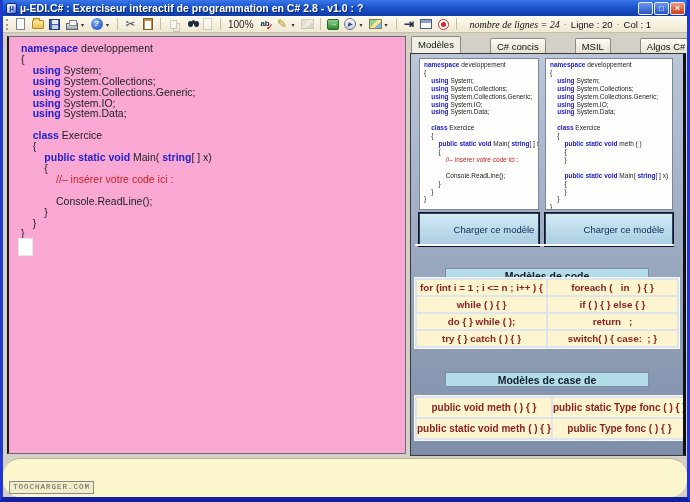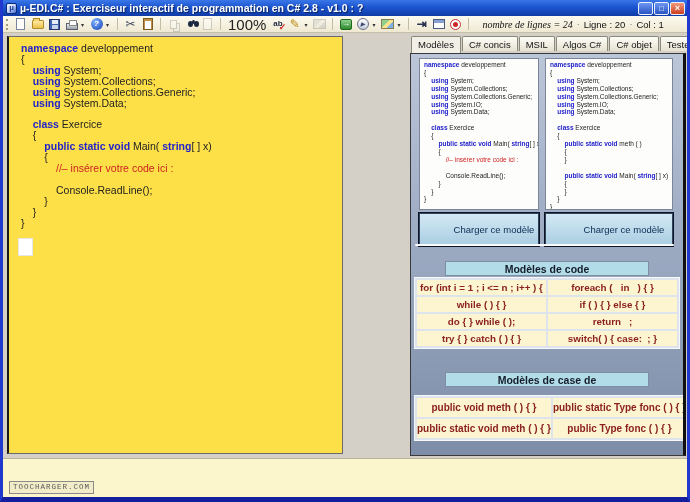--- a/index.html
+++ b/index.html
@@ -47,21 +47,21 @@
   .i-print i::before{ content:""; position:absolute; top:-4px; left:2px; width:6px; height:4px; background:#fff; border:1px solid #888;}
   .i-help i{ display:flex; align-items:center; justify-content:center; width:12px; height:12px; border-radius:50%;
     background:radial-gradient(circle at 35% 30%,#7fb2ff,#1440b8); color:#fff; font-size:8px; font-weight:bold;}
   .i-cut{ color:#39445c; font-size:12px;}
   .i-paste i{ display:block; width:10px; height:12px; background:#c09048; border:1px solid #7e5e22; position:relative;}
   .i-paste i::before{ content:""; position:absolute; top:2px; left:1px; width:6px; height:8px; background:#fdfdfd;}
   .i-copy i{ display:block; width:7px; height:9px; background:#fff; border:1px solid #7a86a0;
     box-shadow:3px 3px 0 -1px #eef, 3px 3px 0 0 #7a86a0;}
   .i-find i{ display:block; width:5px; height:6px; border-radius:50%; background:#1c2740;
     box-shadow:6px 0 0 #1c2740, 3px -2px 0 -1px #1c2740;}
-  .zoom-label{ font-size:15px; color:#222; padding:0 2px; white-space:nowrap;}
+  .zoom-label{ font-size:10px; color:#222; padding:0 2px; white-space:nowrap;}
   .i-spell{ font-size:8px; font-weight:bold; color:#1c2740;}
   .i-spell i{ position:absolute; right:-1px; bottom:-1px; color:#cc2222; font-size:9px; font-style:normal;}
   .i-pencil{ color:#b8860b; font-size:12px;}
   .i-green i{ display:flex; align-items:center; justify-content:center; width:12px; height:11px; border-radius:2px;
     background:linear-gradient(180deg,#8ed08e,#2e8b2e); border:1px solid #1d6b1d; color:#fff; font-size:8px;}
   .i-play i{ display:flex; align-items:center; justify-content:center; width:12px; height:12px; border-radius:50%;
     background:linear-gradient(180deg,#fefefe,#c9cfdd); border:1px solid #69708a; color:#3c4a70; font-size:6px;}
   .i-image i{ display:block; width:13px; height:10px; border:1px solid #8a7e50;
     background:linear-gradient(135deg,#8fd08f 0 40%,#fce28a 40% 68%,#7fb0e8 68%);}
   .i-exit{ color:#2a3350; font-size:12px; font-weight:bold;}
@@ -69,59 +69,59 @@
   .i-props i::before{ content:""; position:absolute; top:0; left:0; right:0; height:3px; background:#88a0d0;}
   .i-record i{ display:flex; align-items:center; justify-content:center; width:11px; height:11px; border-radius:50%;
     border:1px solid #c23030; background:#fff;}
   .i-record i::before{ content:""; width:5px; height:5px; border-radius:50%; background:#cc2a2a;}
   .tb-status{ margin-left:8px; display:flex; align-items:center; gap:4px; white-space:nowrap;}
   .st-italic{ font-family:"Liberation Serif", serif; font-style:italic; font-size:10px; color:#111;}
   .st-plain{ font-size:9.5px; color:#111;}
   .st-dot{ color:#777; font-size:9px;}
   
   .main{ position:relative; height:425px; background:#d4d0c8;}
-  .editor{ position:absolute; left:4px; top:3px; width:336px; height:418px;
-    background:#fde047; border:1px solid #6a6a6a; border-left:2px solid #181818; overflow:hidden;}
+  .editor{ position:absolute; left:4px; top:3px; width:399px; height:418px;
+    background:#f9a8d4; border:1px solid #6a6a6a; border-left:2px solid #181818; overflow:hidden;}
   .editor .code{ padding:6px 0 0 12px; font-size:10.5px; line-height:10.9px; color:#222;}
   .code-line{ white-space:pre; }
   .tok-k{ color:#2222cc; font-weight:bold;}
   .tok-p{ color:#222;}
   .tok-c{ color:#cc2222;}
   .caret-block{ position:absolute; left:9px; top:201px; width:15px; height:18px; background:#fff; border:1px solid #e6e6e6;}
   
   .right-panel{ position:absolute; left:407px; top:3px; width:276px; height:420px;}
-  .tab-bar{ display:flex; height:17px; padding-left:1px;}
+  .tab-bar{ display:flex; align-items:flex-end; height:17px; padding-left:1px;gap:28px;}
   .tab{ font-size:9.5px; color:#111; padding:2px 6px 2px; margin-right:1px; cursor:default;
     background:linear-gradient(180deg,#fdfdf8,#e6e2d0); border:1px solid #8a8a7a; border-bottom:none;
     border-radius:2px 2px 0 0; height:15px; white-space:nowrap;}
   .tab.active{ background:#f2f0e6; height:17px; font-weight:normal;}
   .tab-content{ position:relative; height:403px; border:1px solid #3a3a3a; border-right:3px solid #101010;
     background:linear-gradient(180deg,#bcc6d9 0%,#9dabc3 45%,#7e8da8 100%); overflow:hidden;}
   .preview{ position:absolute; top:4px; background:#fdfdfc; border:1px solid #7d8698; overflow:hidden; padding:2px 0 0 4px;}
   .preview .code-line{ font-size:6.5px; line-height:7.9px;}
   .preview.p1{ left:8px; width:120px; height:152px;}
   .preview.p2{ left:134px; width:128px; height:152px;}
   .load-btn{ position:absolute; top:159px; height:33px; font-family:"Liberation Sans",sans-serif;
     font-size:9.5px; color:#0a2a52; background:linear-gradient(180deg,#d3e9f4,#a9cde2);
     border:1px solid #31425e; outline:1px solid #0d1524; cursor:default;padding-left:30px;}
   .load-btn.b1{ left:8px; width:120px;}
   .load-btn.b2{ left:134px; width:128px;}
   .divider{ position:absolute; top:190px; left:4px; right:9px; height:2px; background:#fbfbfb; border-radius:1px;}
   .tbl-header{ position:absolute; left:50%; transform:translateX(-50%); width:204px; height:15px;
     background:#b2dde8; border:1px solid #7e8ea2; color:#141c2c; font-size:10.5px; font-weight:bold;
     text-align:center; line-height:14px;}
-  .h1{ top:207px;} .h2{ top:318px;}
+  .h1{ top:214px;} .h2{ top:318px;}
   .ctable{ position:absolute; left:3px; width:266px; border-collapse:separate; border-spacing:2px;
     background:#dde4ee; border:1px solid #f6f8fa;}
   .t1{ top:223px;} .t2{ top:341px;}
   .ctable td{ width:50%; background:#fcf5cf; text-align:center; vertical-align:middle;
     color:#8b2121; font-weight:bold; font-size:9.8px; white-space:pre; cursor:default;}
   .t1 td{ height:15px;margin-top:42px;} .t2 td{ height:19px; font-size:10px;}
   
-  .bottom-strip{ position:relative; height:39px; background:#fcf6cd; border-top:1px solid #b8b49e;}
+  .bottom-strip{ position:relative; height:39px; background:#fcf6cd; border-top:1px solid #b8b49e;border-radius:17px;}
   .watermark{ position:absolute; left:6px; bottom:3px; border:1px solid #8a8a8a; background:#f2ecc8;
     color:#5a5a5a; font-family:"Liberation Mono", monospace; font-size:7.5px; letter-spacing:1px;
     padding:1px 3px; line-height:1.2;}
 </style>
 </head>
 <body>
 
 <div class="window">
 
   <div class="titlebar">
@@ -209,20 +209,21 @@
 
   <div class="main">
 
     <div class="editor">
       <div class="code">
           <div class="code-line"><span class="tok-k">namespace</span><span class="tok-p"> developpement</span></div>
           <div class="code-line"><span class="tok-p">{</span></div>
           <div class="code-line"><span class="tok-p">    </span><span class="tok-k">using</span><span class="tok-p"> System;</span></div>
           <div class="code-line"><span class="tok-p">    </span><span class="tok-k">using</span><span class="tok-p"> System.Collections;</span></div>
           <div class="code-line"><span class="tok-p">    </span><span class="tok-k">using</span><span class="tok-p"> System.Collections.Generic;</span></div>
+          <div class="code-line"><span class="tok-p">    </span><span class="tok-k">using</span><span class="tok-p"> System.IO;</span></div>
           <div class="code-line"><span class="tok-p">    </span><span class="tok-k">using</span><span class="tok-p"> System.Data;</span></div>
           <div class="code-line">&nbsp;</div>
           <div class="code-line"><span class="tok-p">    </span><span class="tok-k">class</span><span class="tok-p"> Exercice</span></div>
           <div class="code-line"><span class="tok-p">    {</span></div>
           <div class="code-line"><span class="tok-p">        </span><span class="tok-k">public static void</span><span class="tok-p"> Main( </span><span class="tok-k">string</span><span class="tok-p">[ ] x)</span></div>
           <div class="code-line"><span class="tok-p">        {</span></div>
           <div class="code-line"><span class="tok-p">            </span><span class="tok-c">//– insérer votre code ici :</span></div>
           <div class="code-line">&nbsp;</div>
           <div class="code-line"><span class="tok-p">            Console.ReadLine();</span></div>
           <div class="code-line"><span class="tok-p">        }</span></div>

